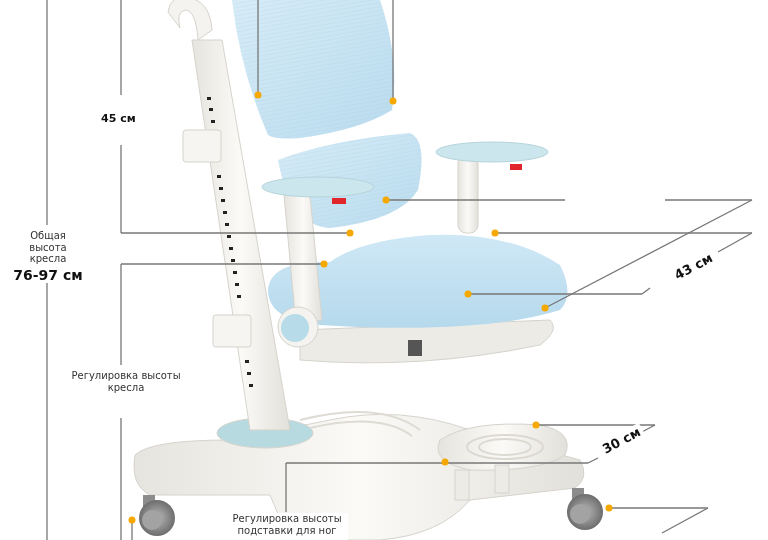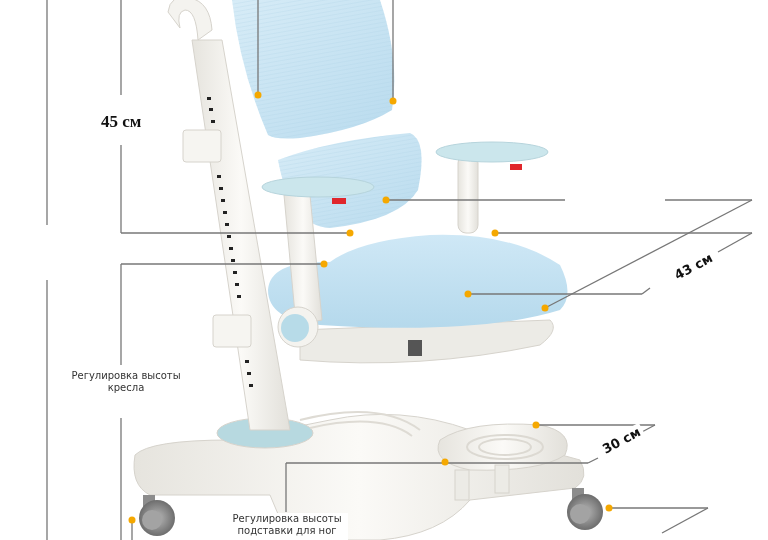--- a/index.html
+++ b/index.html
@@ -2,21 +2,21 @@
 <html><head>
 <meta charset="utf-8">
 <style>
   html, body { margin: 0; padding: 0; background: #ffffff; }
   body { width: 768px; height: 540px; overflow: hidden; position: relative; font-family: "DejaVu Sans", sans-serif; }
   .stage { position: absolute; left: 0; top: 0; width: 768px; height: 540px; background: #ffffff; }
   svg.art { position: absolute; left: 0; top: 0; }
   .label { position: absolute; text-align: center; color: #222; line-height: 1.15; background: #fff; }
   .label .sub { font-size: 10px; color: #333; display: block; }
   .label .val { font-size: 14px; font-weight: bold; color: #111; display: block; margin-top: 2px; }
-  .plain { position: absolute; font-size: 17px; font-weight: bold; color: #111; background: #fff; padding: 0 2px; font-family: Liberation Serif, serif; }
+  .plain { position: absolute; font-size: 11px; font-weight: bold; color: #111; background: #fff; padding: 0 2px; }
   .rot { position: absolute; font-size: 13px; font-weight: bold; color: #111; background: #fff; padding: 0 3px; transform-origin: center; }
 </style>
 </head>
 <body>
 
 <div class="stage">
 
   <svg class="art" width="768" height="540" viewBox="0 0 768 540">
     <defs>
       <linearGradient id="mesh" x1="0" y1="0" x2="1" y2="1">
@@ -170,20 +170,25 @@
       <circle cx="545" cy="308" r="3.5"></circle>
       <circle cx="536" cy="425" r="3.5"></circle>
       <circle cx="445" cy="462" r="3.5"></circle>
       <circle cx="609" cy="508" r="3.5"></circle>
       <circle cx="132" cy="520" r="3.5"></circle>
     </g>
   </svg>
 
   <div class="plain" style="left:99px; top:112px;">45 см</div>
 
+  <div class="label" style="left:10px; top:230px; width:76px;">
+    <span class="sub">Общая</span>
+    <span class="sub">высота кресла</span>
+    <span class="val">76-97 см</span>
+  </div>
 
 
   <div class="rot" style="left:670px; top:259px; transform: rotate(-28deg);">43 см</div>
 
   <div class="label" style="left:70px; top:370px; width:112px;">
     <span class="sub">Регулировка высоты</span>
     <span class="sub">кресла</span>
   </div>
 
   <div class="rot" style="left:598px; top:433px; transform: rotate(-28deg);">30 см</div>

